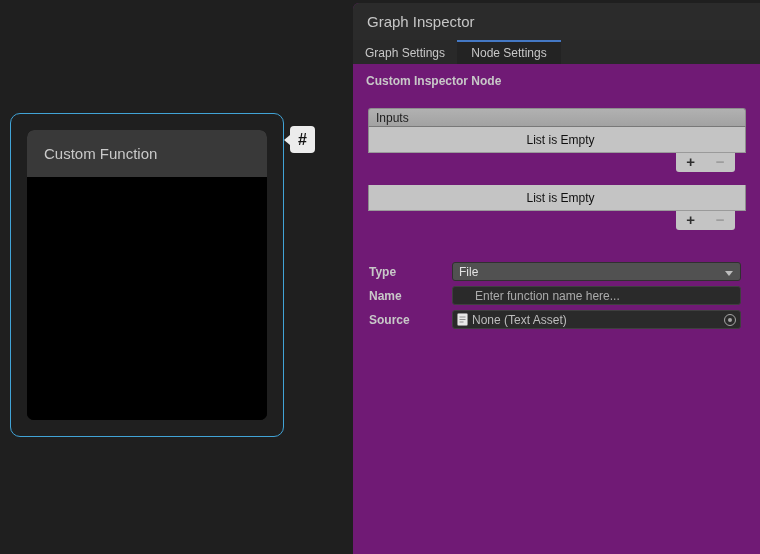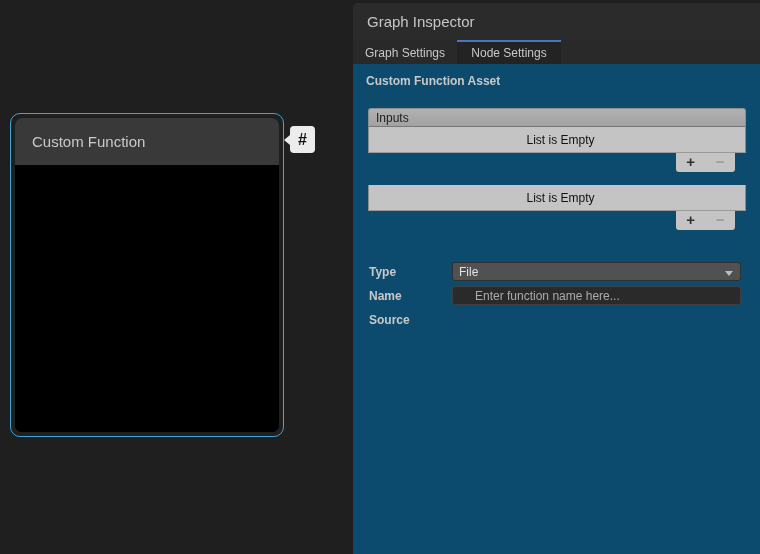--- a/index.html
+++ b/index.html
@@ -8,21 +8,21 @@
     background:#1f1f1f;
     font-family:"Liberation Sans", sans-serif;
     position:relative;
     color:#c8c8c8;
   }
 
   
   .node-outer {
     position:absolute; left:10px; top:113px; width:274px; height:324px;
     border:1px solid var(--selection,#41a3d6);
-    border-radius:10px; padding:4px;
+    border-radius:10px; padding:16px;
   }
   .node-inner {
     width:100%; height:100%; border-radius:7px; overflow:hidden;
     background:#000; display:flex; flex-direction:column;
   }
   .node-titlebar {
     height:47px; background:#393939; flex:0 0 auto;
     display:flex; align-items:center; padding-left:17px;
   }
   .node-title { font-size:15px; color:#c9c9c9; }
@@ -37,21 +37,21 @@
     position:absolute; left:-6px; top:50%; transform:translateY(-50%);
     width:0; height:0;
     border-top:5px solid transparent; border-bottom:5px solid transparent;
     border-right:6px solid #ececec;
   }
   .node-badge .hash { color:#141414; font-size:16px; font-weight:bold; }
 
   
   .panel {
     position:absolute; left:353px; top:3px; width:407px; height:551px;
-    background:#0c4a6e; border-radius:6px 0 0 0; overflow:hidden;
+    background:#701a75; border-radius:6px 0 0 0; overflow:hidden;
   }
   .panel-header {
     height:37px; background:#2b2b2b;
     display:flex; align-items:center; padding-left:14px;
   }
   .panel-title { font-size:15px; color:#c6c6c6; }
 
   .tabbar { height:24px; background:#292929; display:flex; }
   .tab {
     width:104px; height:24px; font-size:12px; color:#c8c8c8;
@@ -168,21 +168,21 @@
 
   <div class="tabbar">
     <div class="tab">
       <span>Graph Settings</span>
     </div>
     <div class="tab active">
       <span>Node Settings</span>
     </div>
   </div>
 
-  <div class="section-title">Custom Function Asset</div>
+  <div class="section-title">Custom Inspector Node</div>
 
   <div class="list-box inputs">
     <div class="list-header">
       <span>Inputs</span>
     </div>
     <div class="list-row">
       <span>List is Empty</span>
     </div>
     <div class="list-footer">
       <span class="lf-btn add">+</span>
@@ -203,14 +203,24 @@
   <div class="field-label lbl-type">Type</div>
   <div class="dropdown">
     <span>File</span>
     <span class="chev"></span>
   </div>
 
   <div class="field-label lbl-name">Name</div>
   <input class="text-input" type="text" placeholder="Enter function name here..." style="">
 
   <div class="field-label lbl-source">Source</div>
+  <div class="object-field">
+    <svg class="doc-icon" viewBox="0 0 11 13">
+      <rect x="0.5" y="0.5" width="10" height="12" rx="1" fill="#e8e8e8" stroke="#9a9a9a" stroke-width="0.5"></rect>
+      <line x1="2.5" y1="4" x2="8.5" y2="4" stroke="#8f8f8f" stroke-width="1"></line>
+      <line x1="2.5" y1="6.5" x2="8.5" y2="6.5" stroke="#8f8f8f" stroke-width="1"></line>
+      <line x1="2.5" y1="9" x2="6.5" y2="9" stroke="#8f8f8f" stroke-width="1"></line>
+    </svg>
+    <span class="object-value">None (Text Asset)</span>
+    <span class="picker"></span>
+  </div>
 
 </div>
 
 </body></html>

